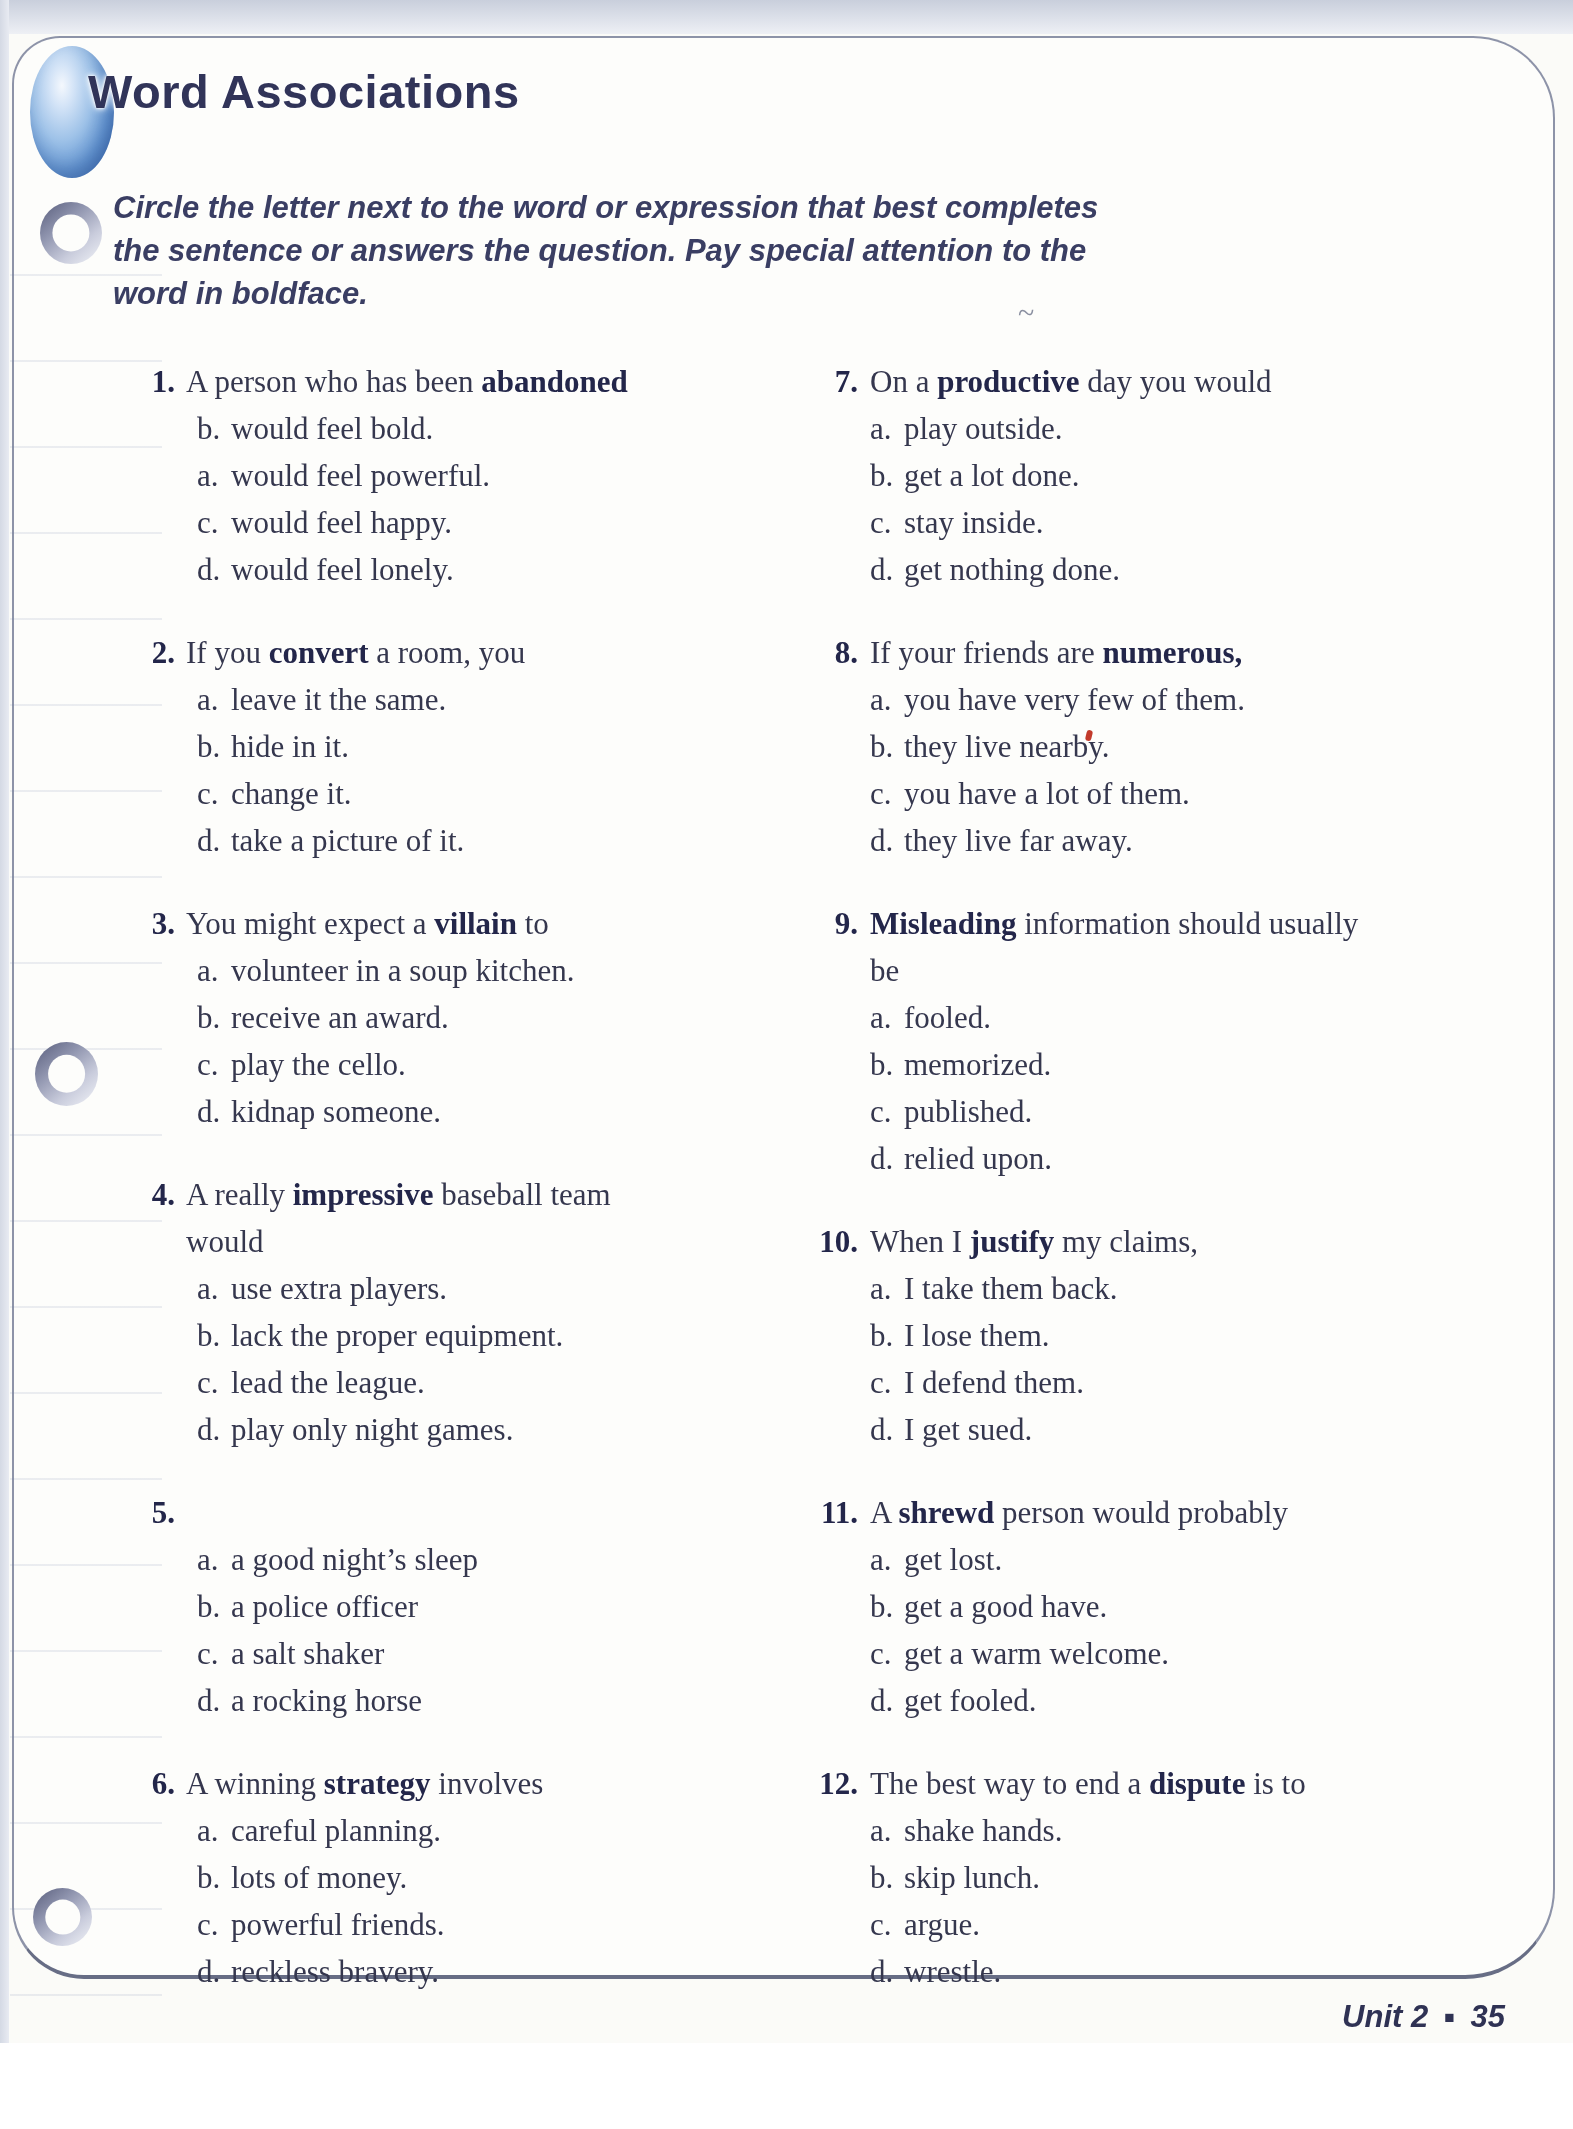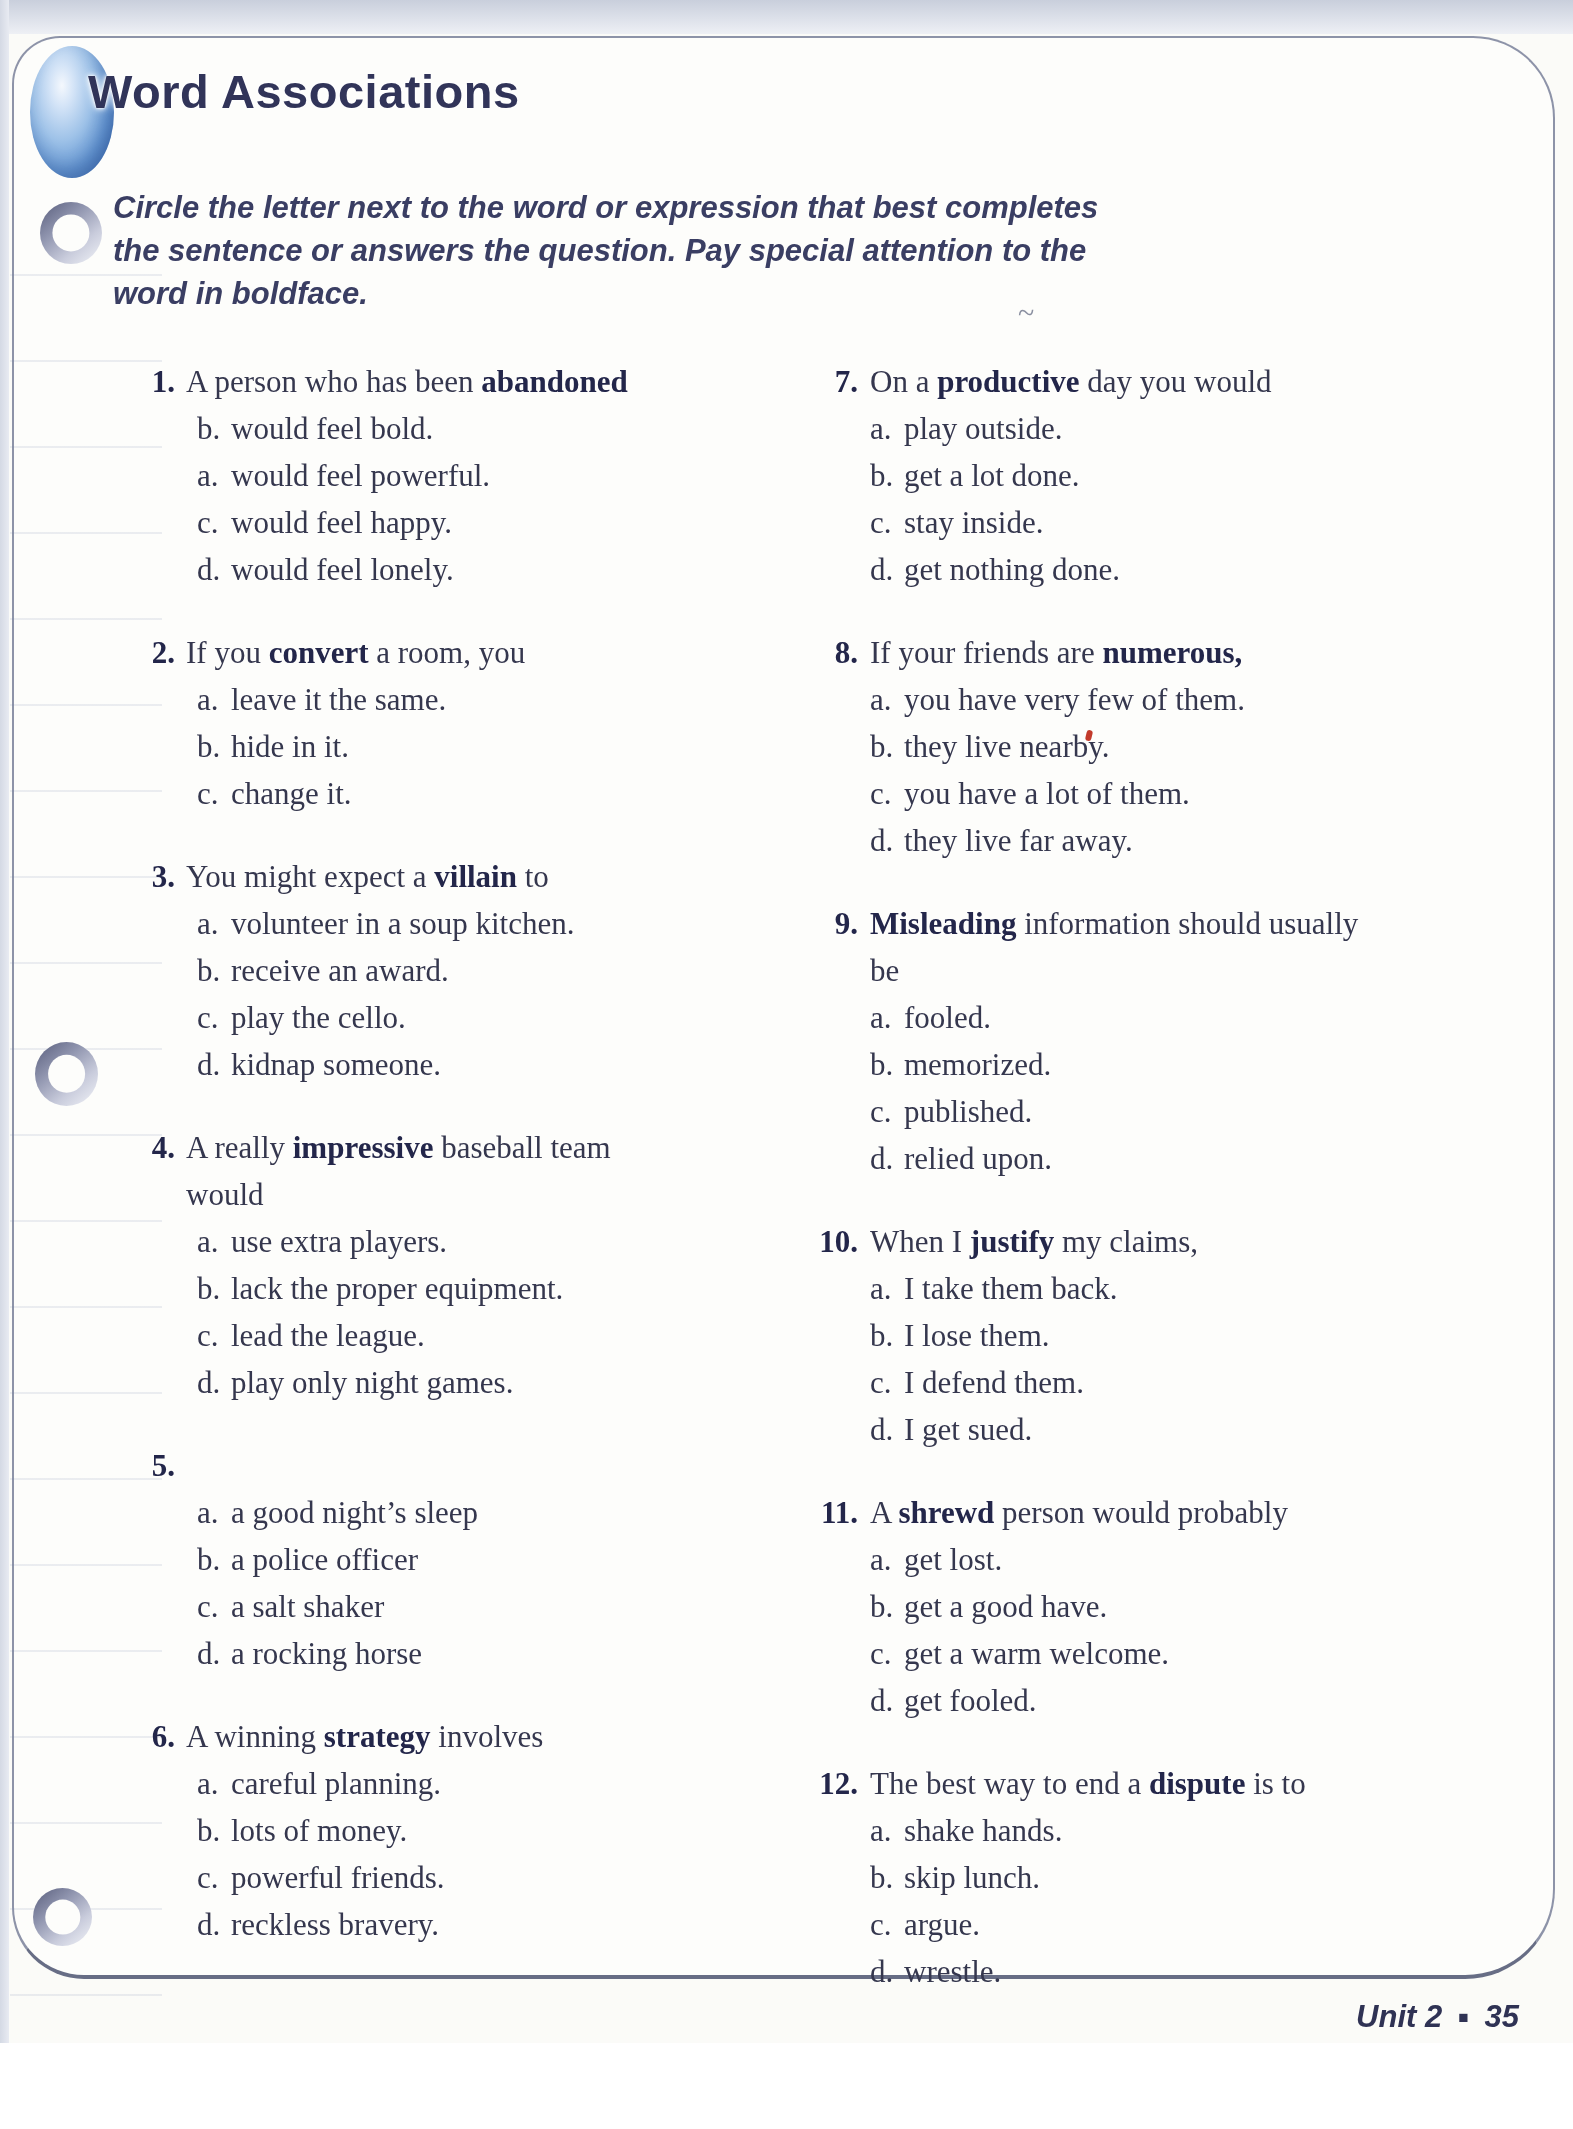--- a/index.html
+++ b/index.html
@@ -65,21 +65,21 @@
   .opts{margin-left:97px;}
   .col-right .opts{margin-left:90px;}
   .letter{display:inline-block; min-width:34px;}
   
   .red-mark{position:absolute; left:1086px; top:730px; width:6px; height:11px;
     background:#c23a2b; border-radius:3px; transform:rotate(14deg); z-index:2;}
   .tilde-mark{position:absolute; left:1018px; top:296px; z-index:2;
     color:#8a8fa0; font-size:30px; font-family:"Liberation Serif", serif;}
   
   .footer{
-    position:absolute; right:54px; bottom:8px; z-index:2;
+    position:absolute; right:68px; bottom:8px; z-index:2;
     font-family:"Liberation Sans", sans-serif; font-style:italic; font-weight:700;
     font-size:31px; color:#2f3254; display:flex; align-items:center; gap:16px;
   }
   .footer .sep{font-style:normal; font-size:17px; transform:translateY(1px);}
 </style>
 </head>
 <body>
 
 <div class="page">
   <div class="scan-top"></div>
@@ -115,20 +115,21 @@
   </div>
       <div class="question">
     <div class="qrow">
       <span class="qnum">2.</span>
       <span class="stem"><span class="sb">If you </span><span class="kw sk">convert</span><span class="sa"> a room, you</span></span>
     </div>
     <div class="opts">
           <div class="opt"><span class="letter">a.</span><span>leave it the same.</span></div>
           <div class="opt"><span class="letter">b.</span><span>hide in it.</span></div>
           <div class="opt"><span class="letter">c.</span><span>change it.</span></div>
+          <div class="opt"><span class="letter">d.</span><span>take a picture of it.</span></div>
         </div>
   </div>
       <div class="question">
     <div class="qrow">
       <span class="qnum">3.</span>
       <span class="stem"><span class="sb">You might expect a </span><span class="kw sk">villain</span><span class="sa"> to</span></span>
     </div>
     <div class="opts">
           <div class="opt"><span class="letter">a.</span><span>volunteer in a soup kitchen.</span></div>
           <div class="opt"><span class="letter">b.</span><span>receive an award.</span></div>

